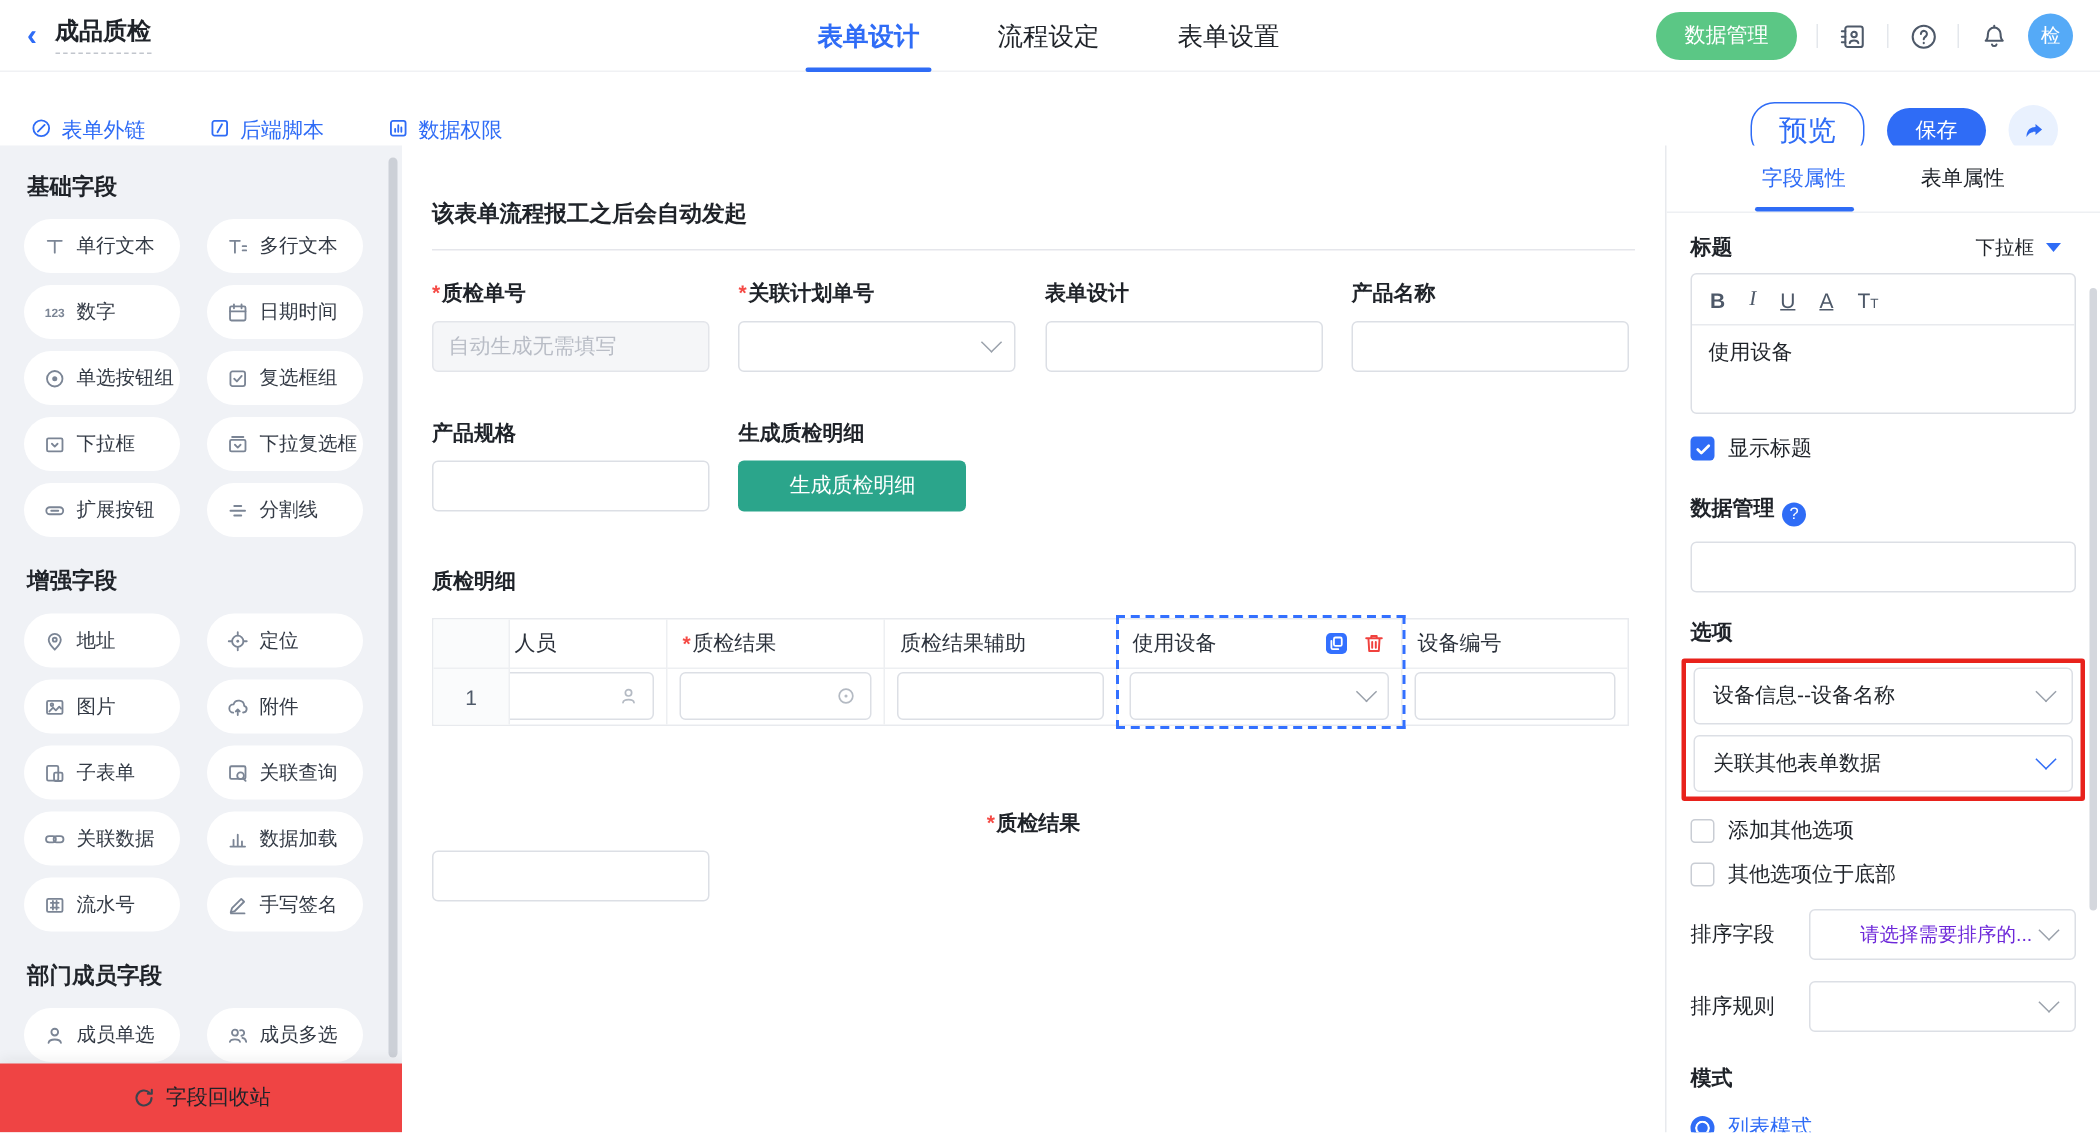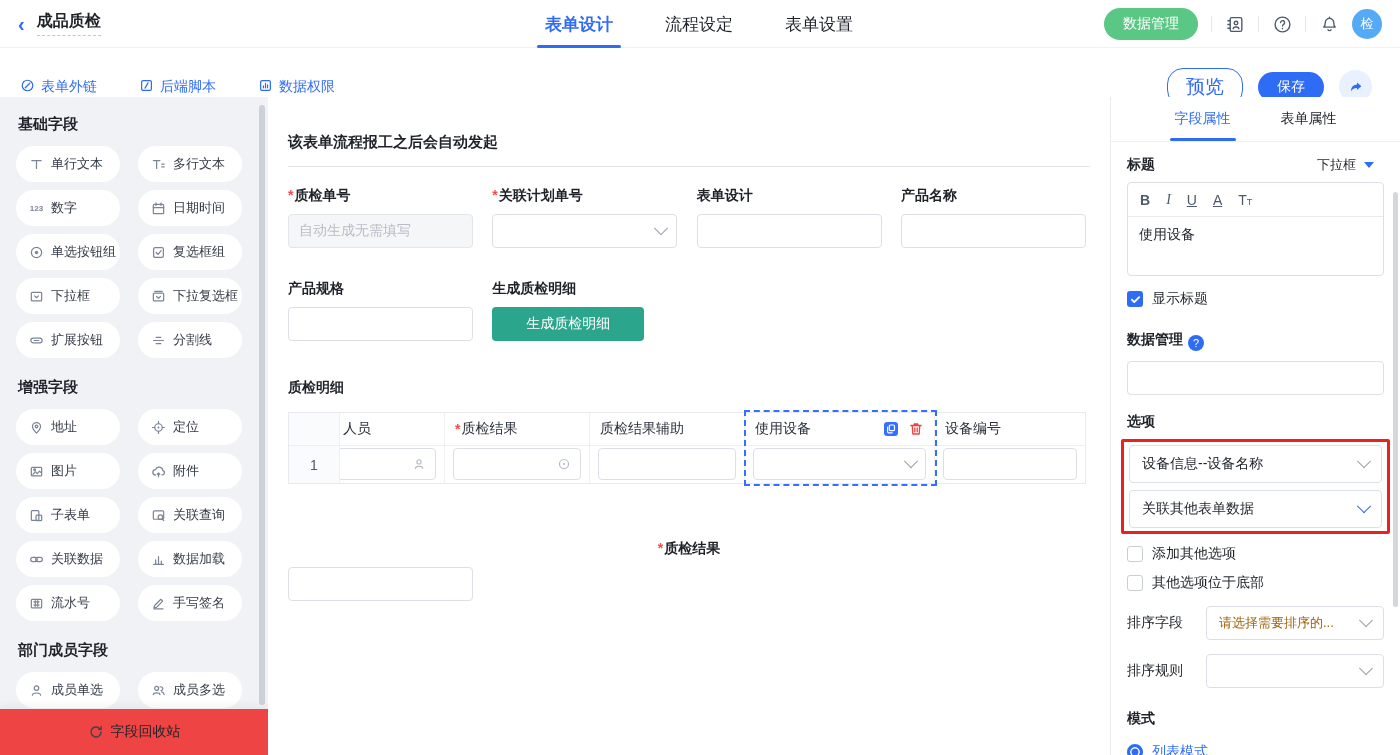--- a/index.html
+++ b/index.html
@@ -104,21 +104,21 @@
   .chk.on { background:#2f6cf6; display:flex; align-items:center; justify-content:center; }
   .chk.off { border:1px solid #c9cdd4; background:#fff; }
   .chk svg { width:11px; height:11px; stroke:#fff; stroke-width:2; fill:none; stroke-linecap:round; stroke-linejoin:round; }
   .help-dot { width:16px; height:16px; border-radius:50%; background:#2f6cf6; color:#fff; font-size:11px; display:inline-flex; align-items:center; justify-content:center; margin-left:5px; vertical-align:-3px; cursor:pointer; }
   .p-input { height:34px; border:1px solid #dcdfe5; border-radius:4px; margin-top:10px; }
   .red-box { border:3px solid #e8221c; border-radius:2px; margin:8px -6px 0 -6px; padding:3px 5px; }
   .p-select { height:38px; border:1px solid #dcdfe5; border-radius:4px; background:#fff; display:flex; align-items:center; justify-content:space-between; padding:0 12px; font-size:14px; cursor:pointer; }
   .red-box .p-select + .p-select { margin-top:7px; }
   .sort-row { display:flex; align-items:center; justify-content:space-between; margin-top:14px; font-size:14px; }
   .sort-row .p-select { width:178px; height:34px; }
-  .placeholder { color:#a16207; font-size:13px; white-space:nowrap; overflow:hidden; text-overflow:ellipsis; max-width:135px; }
+  .placeholder { color:#6d28d9; font-size:13px; white-space:nowrap; overflow:hidden; text-overflow:ellipsis; max-width:135px;margin-left:21px; }
   .mode-title { font-size:14px; font-weight:700; margin-top:22px; }
   .radio-row { display:flex; align-items:center; gap:9px; font-size:14px; margin-top:15px; cursor:pointer; }
   .radio { width:16px; height:16px; border-radius:50%; flex:0 0 16px; }
   .radio.on { border:3.5px solid #2f6cf6; background:#2f6cf6; box-shadow:inset 0 0 0 1.5px #fff; }
   .radio-row.sel span.lbl { color:#2f6cf6; }
   .panel-scroll { position:absolute; right:2px; top:95px; width:5px; height:415px; background:#d4d7dd; border-radius:3px; }
   svg.blue { stroke:#2f6cf6; }
 </style>
 </head>
 <body>

